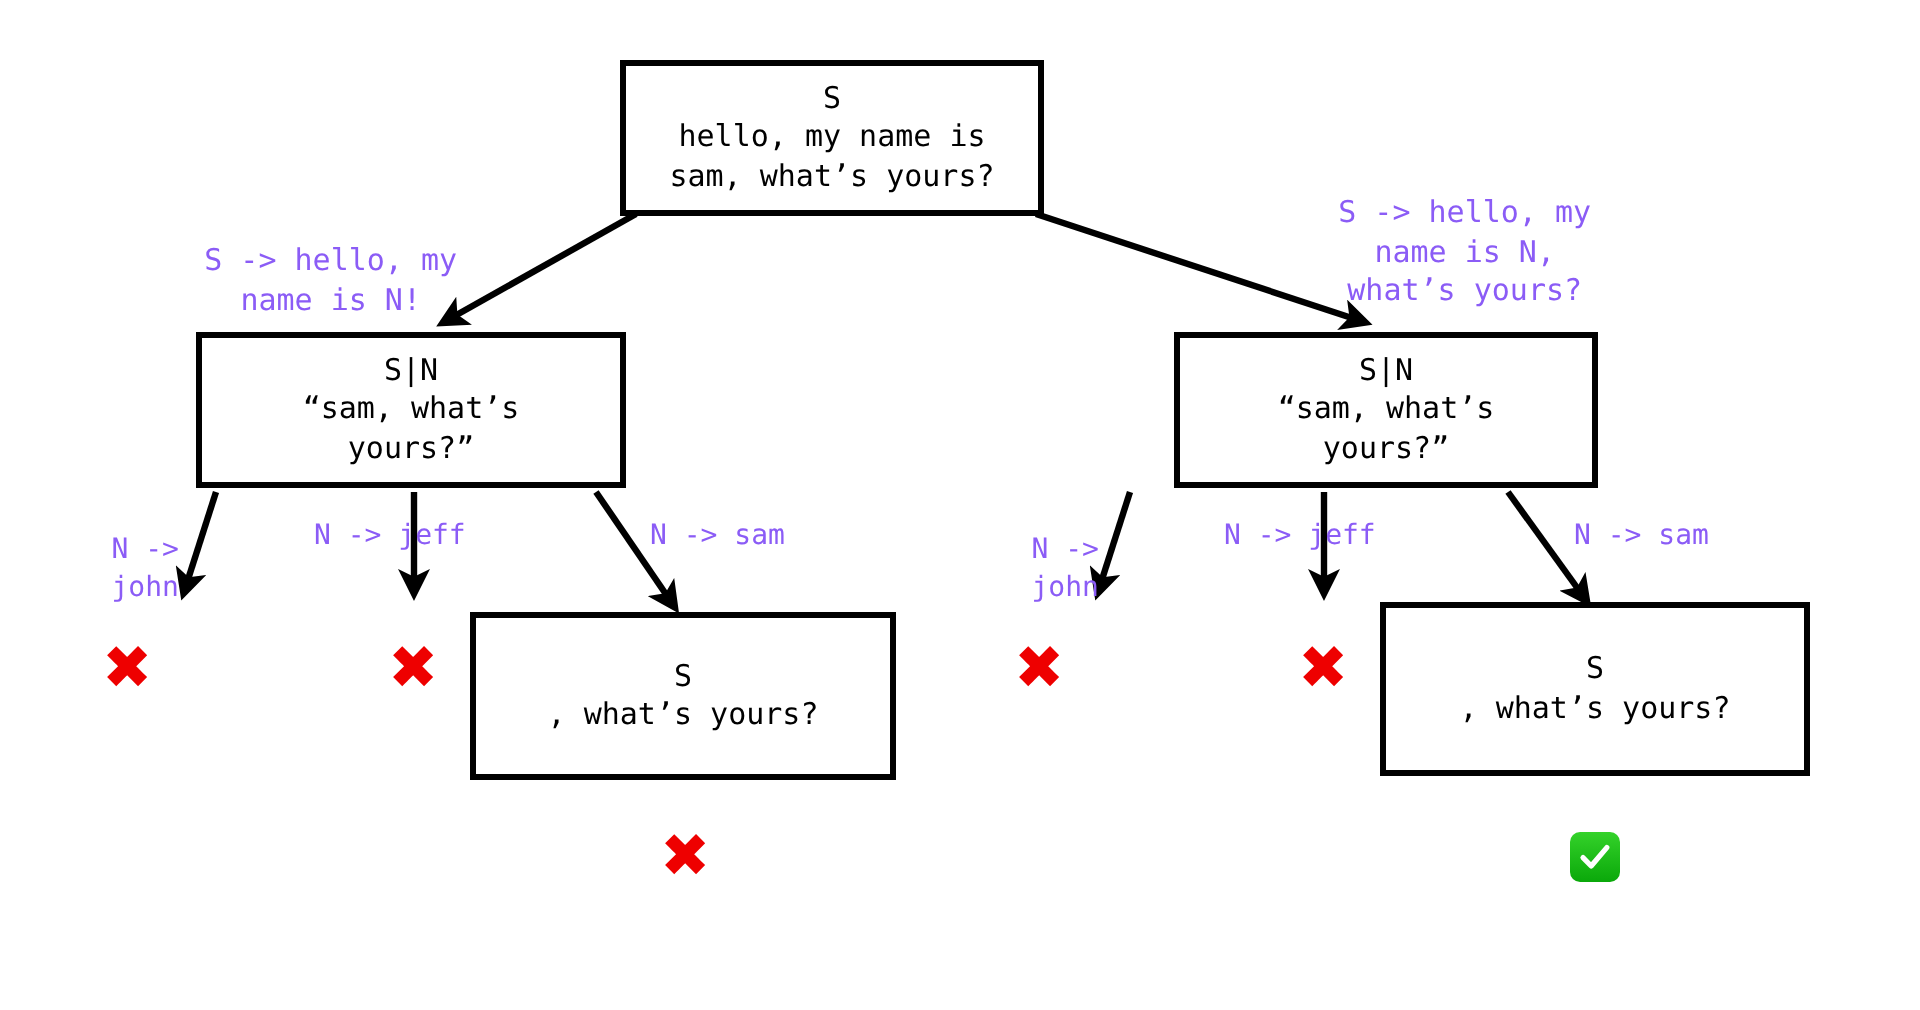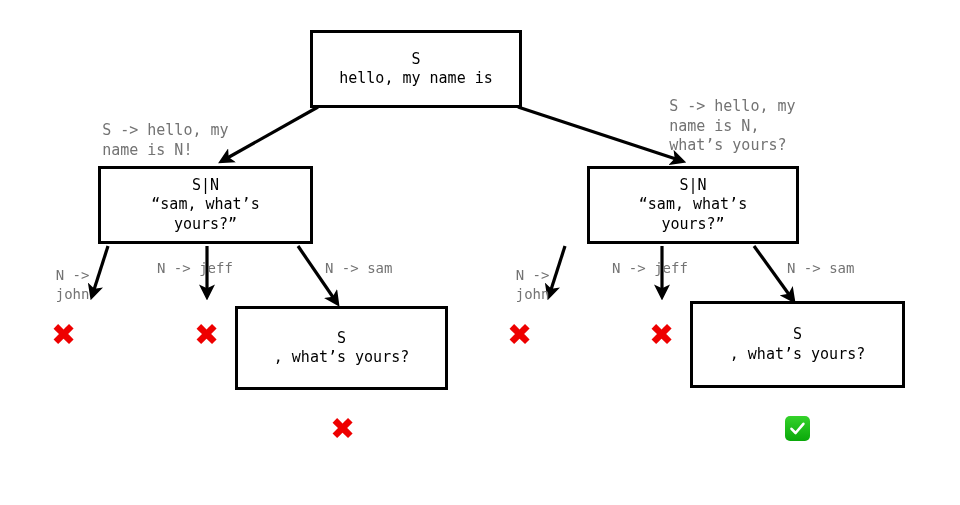--- a/index.html
+++ b/index.html
@@ -34,25 +34,25 @@
     align-items: center;
     justify-content: center;
     text-align: center;
     line-height: 1.30;
     white-space: pre;
     font-size: 15px;
   }
   .node .nline { display: block; }
   .edge-label {
     position: absolute;
-    color: #737373;
+    color: #8b5cf6;
     font-size: 15px;
     line-height: 1.32;
     white-space: pre;
-    text-align: left;
+    text-align: center;
   }
   .mark-x {
     position: absolute;
     color: #ee0000;
     font-size: 30px;
     font-weight: bold;
     line-height: 1;
     font-family: "DejaVu Sans", "Liberation Sans", sans-serif;
     user-select: none;
   }
@@ -93,20 +93,21 @@
     <line x1="565" y1="246" x2="549" y2="296" stroke="#000000" stroke-width="3.2" marker-end="url(#arrowhead)"></line>
 
     <line x1="662" y1="246" x2="662" y2="296" stroke="#000000" stroke-width="3.2" marker-end="url(#arrowhead)"></line>
 
     <line x1="754" y1="246" x2="793" y2="300" stroke="#000000" stroke-width="3.2" marker-end="url(#arrowhead)"></line>
   </svg>
 
   <div class="node" style="left:310px; top:30px; width:212px; height:78px;">
     <span class="nline">S</span>
     <span class="nline">hello, my name is</span>
+    <span class="nline">sam, what’s yours?</span>
   </div>
 
   <div class="node" style="left:98px; top:166px; width:215px; height:78px;">
     <span class="nline">S|N</span>
     <span class="nline">“sam, what’s</span>
     <span class="nline">yours?”</span>
   </div>
 
   <div class="node" style="left:587px; top:166px; width:212px; height:78px;">
     <span class="nline">S|N</span>

